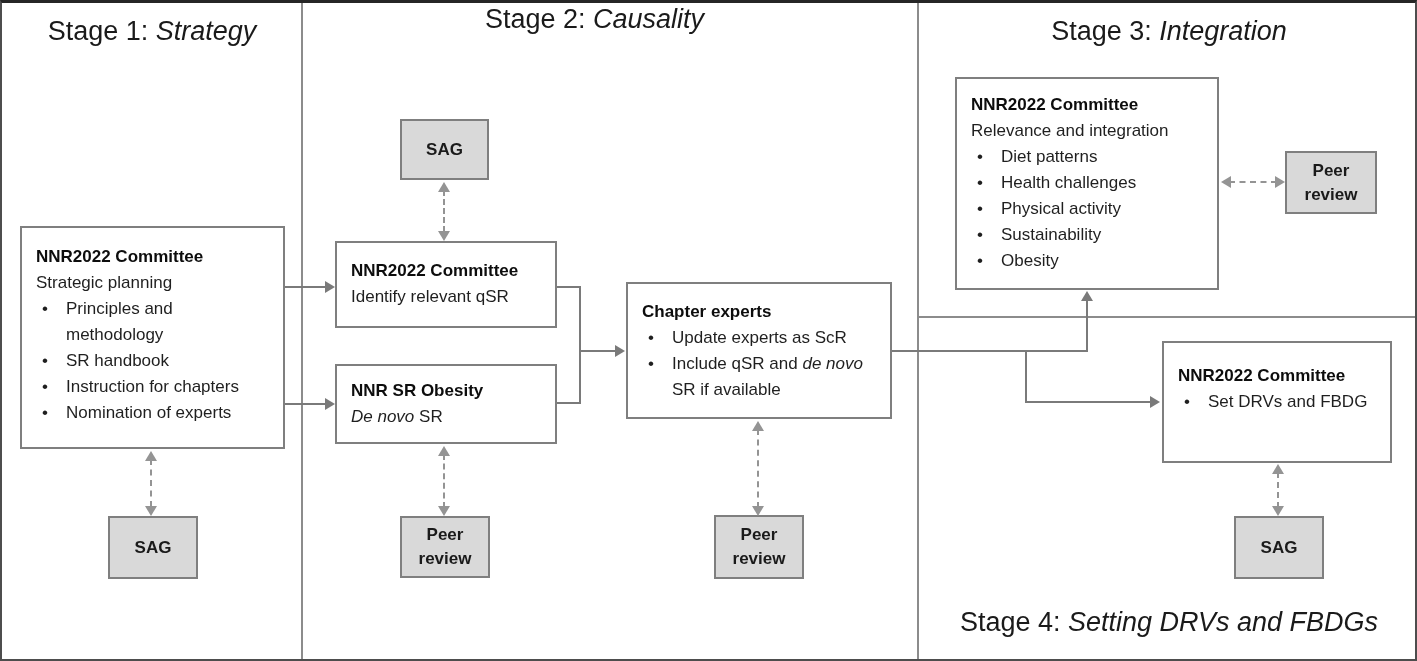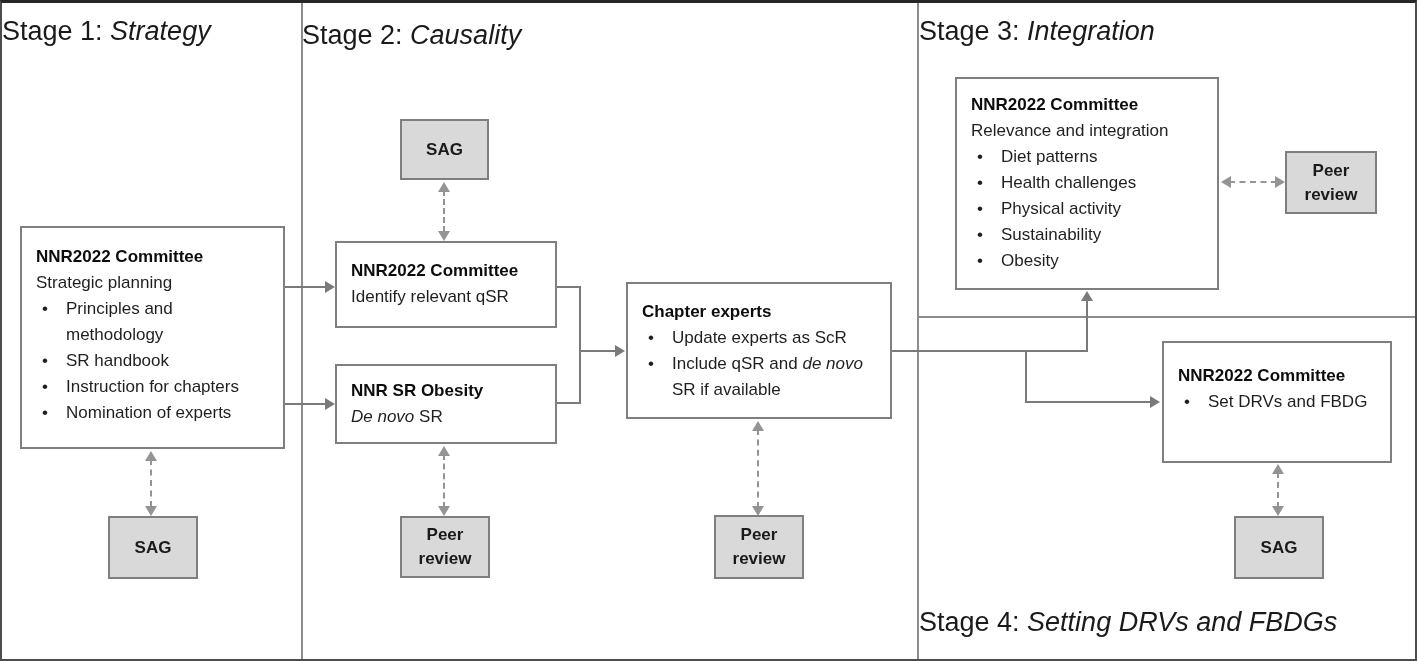--- a/index.html
+++ b/index.html
@@ -12,20 +12,21 @@
     background:#ffffff;
     border:2px solid #4d4d4d;
     border-top:3px solid #262626;
     overflow:hidden;
   }
   .divider { position:absolute; background:#8c8c8c; }
   .stage-title {
     position:absolute;
     font-size:27px;
     color:#1a1a1a;
+    text-align:center;
     white-space:nowrap;
   }
   .stage-title .it { font-style:italic; }
   .box {
     position:absolute;
     box-sizing:border-box;
     background:#ffffff;
     border:2px solid #7f7f7f;
     font-size:17px;
     line-height:26px;
@@ -67,21 +68,21 @@
 
 <div id="figure">
 
   <div class="divider" style="left:299px; top:0; width:2px; height:661px;"></div>
   <div class="divider" style="left:915px; top:0; width:2px; height:661px;"></div>
   <div class="divider" style="left:917px; top:313px; width:500px; height:2px;"></div>
 
   <div class="stage-title" style="left:0; width:300px; top:13px;">
     <span>Stage 1: </span><span class="it">Strategy</span>
   </div>
-  <div class="stage-title" style="left:300px; width:585px; top:17px;">
+  <div class="stage-title" style="left:300px; width:585px; top:1px;">
     <span>Stage 2: </span><span class="it">Causality</span>
   </div>
   <div class="stage-title" style="left:917px; width:500px; top:13px;">
     <span>Stage 3: </span><span class="it">Integration</span>
   </div>
   <div class="stage-title" style="left:917px; width:500px; top:604px;">
     <span>Stage 4: </span><span class="it">Setting DRVs and FBDGs</span>
   </div>
 
   <div class="box" style="left:18px; top:223px; width:265px; height:223px; padding:16px 14px;">

